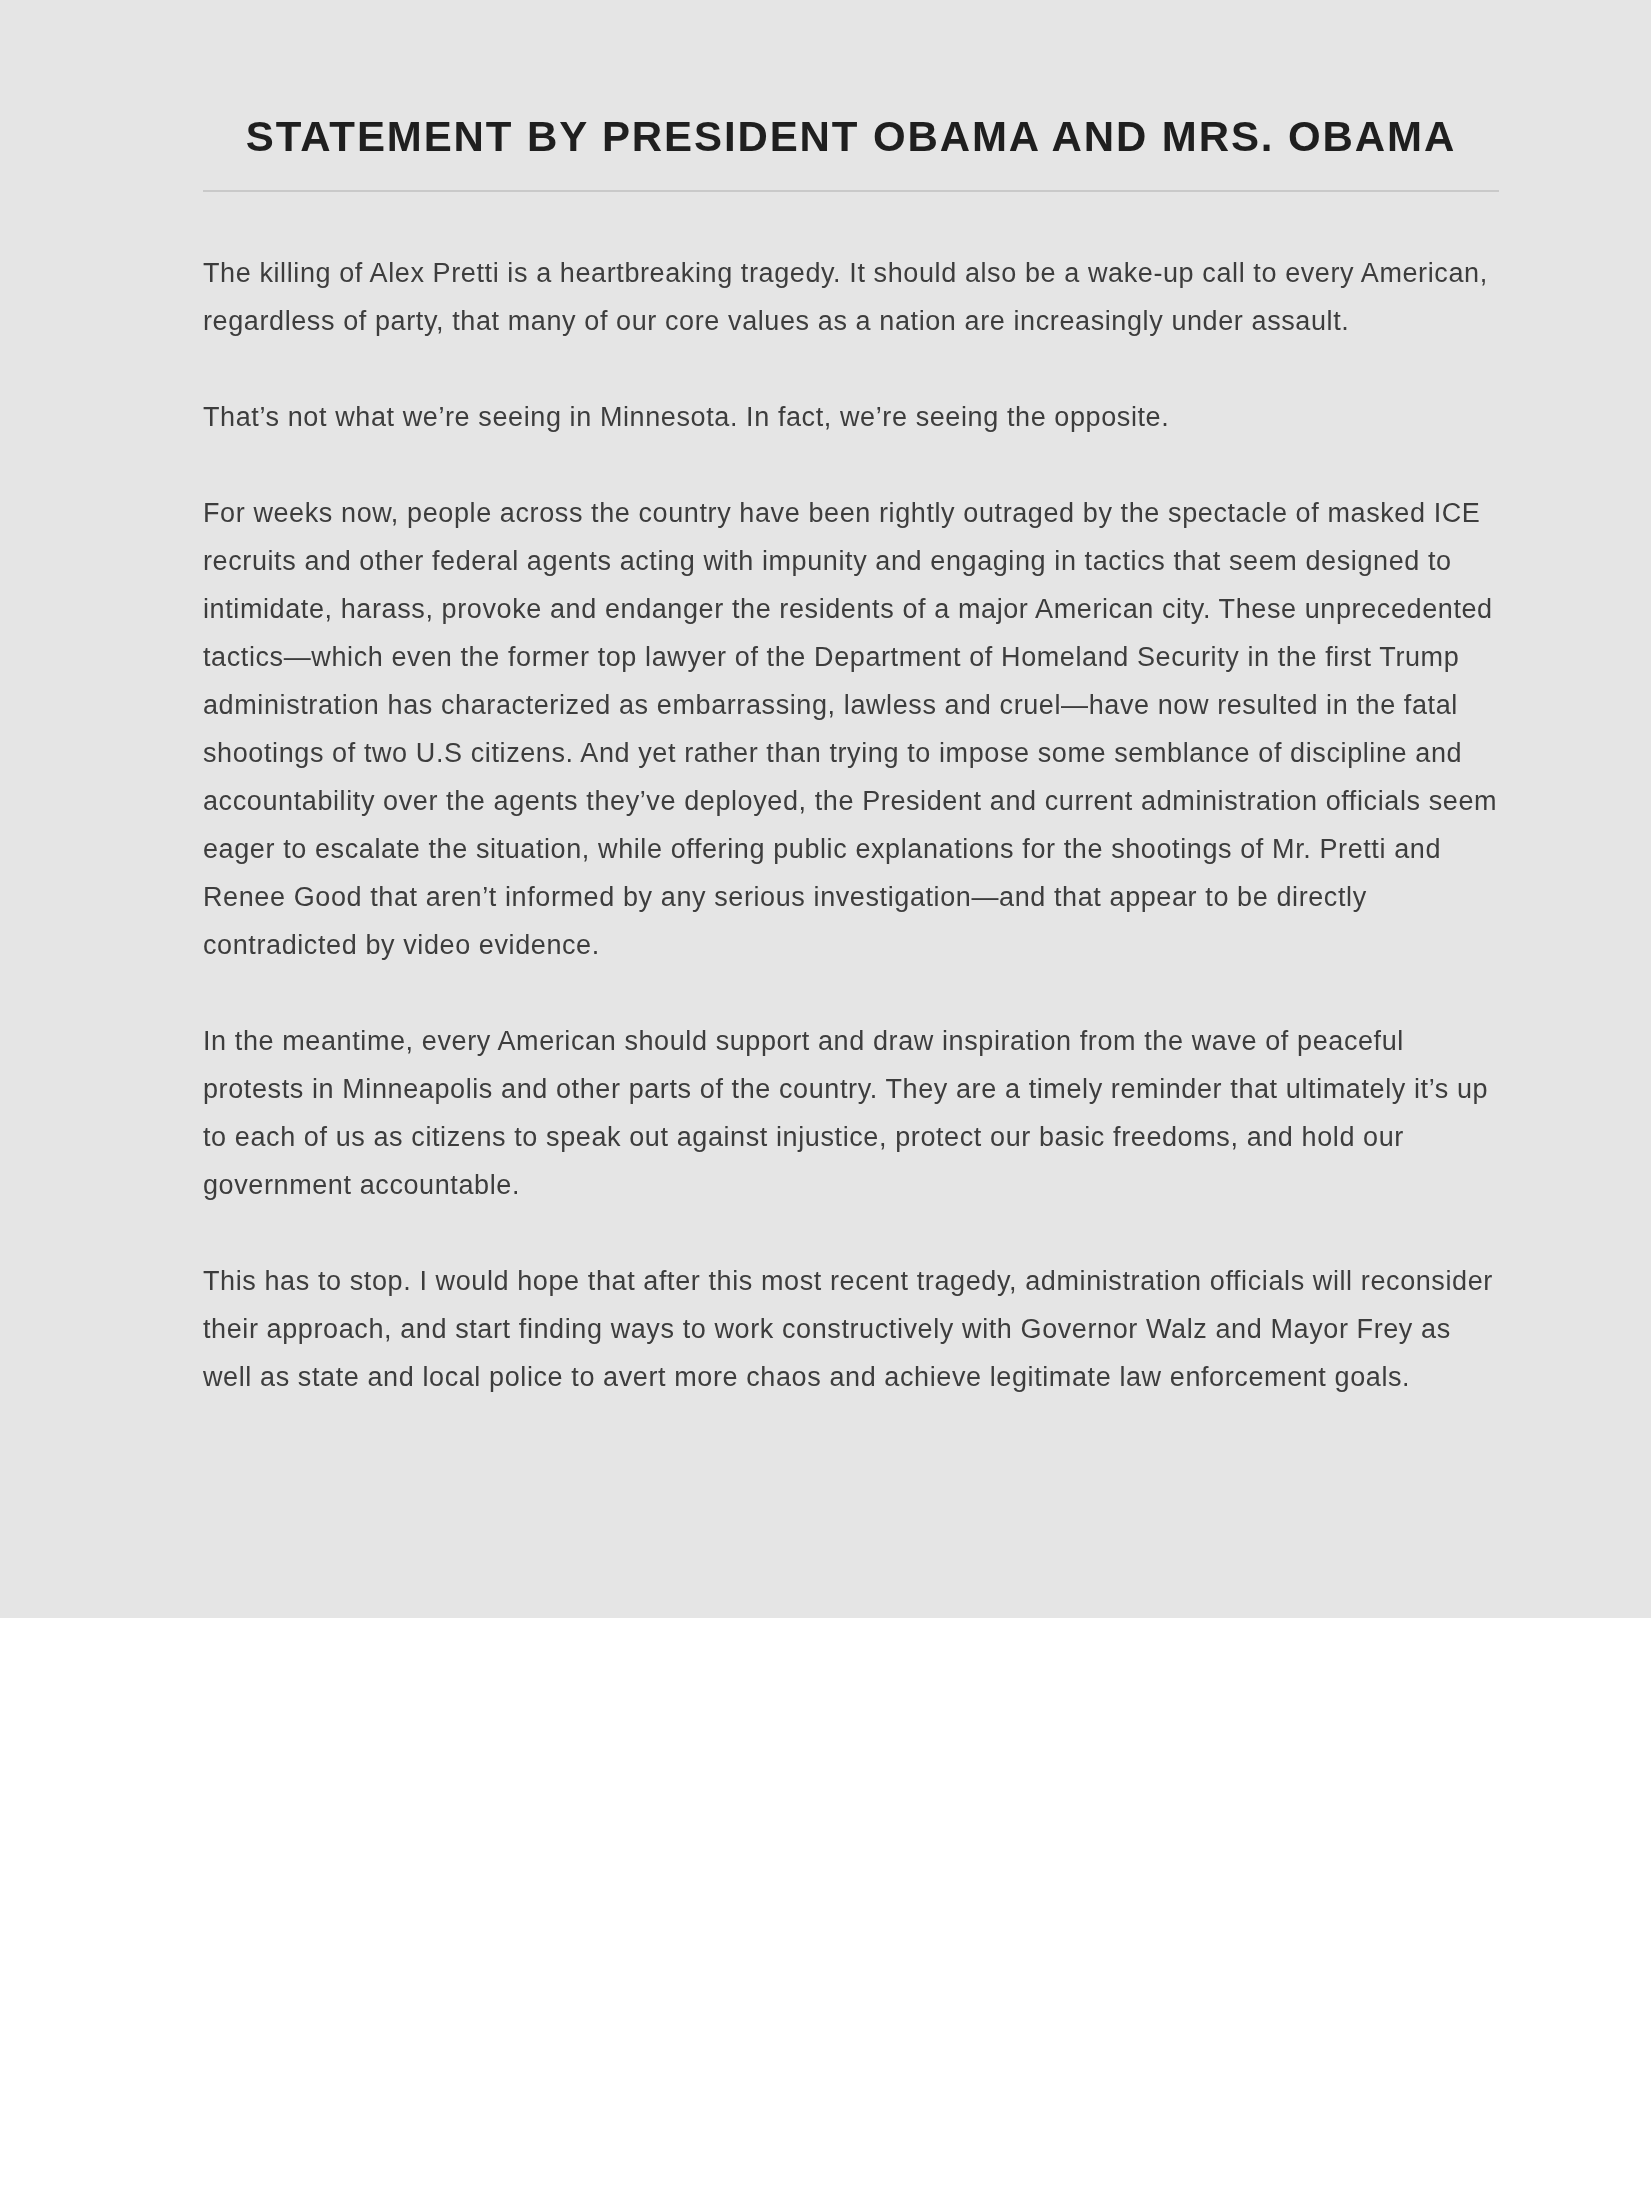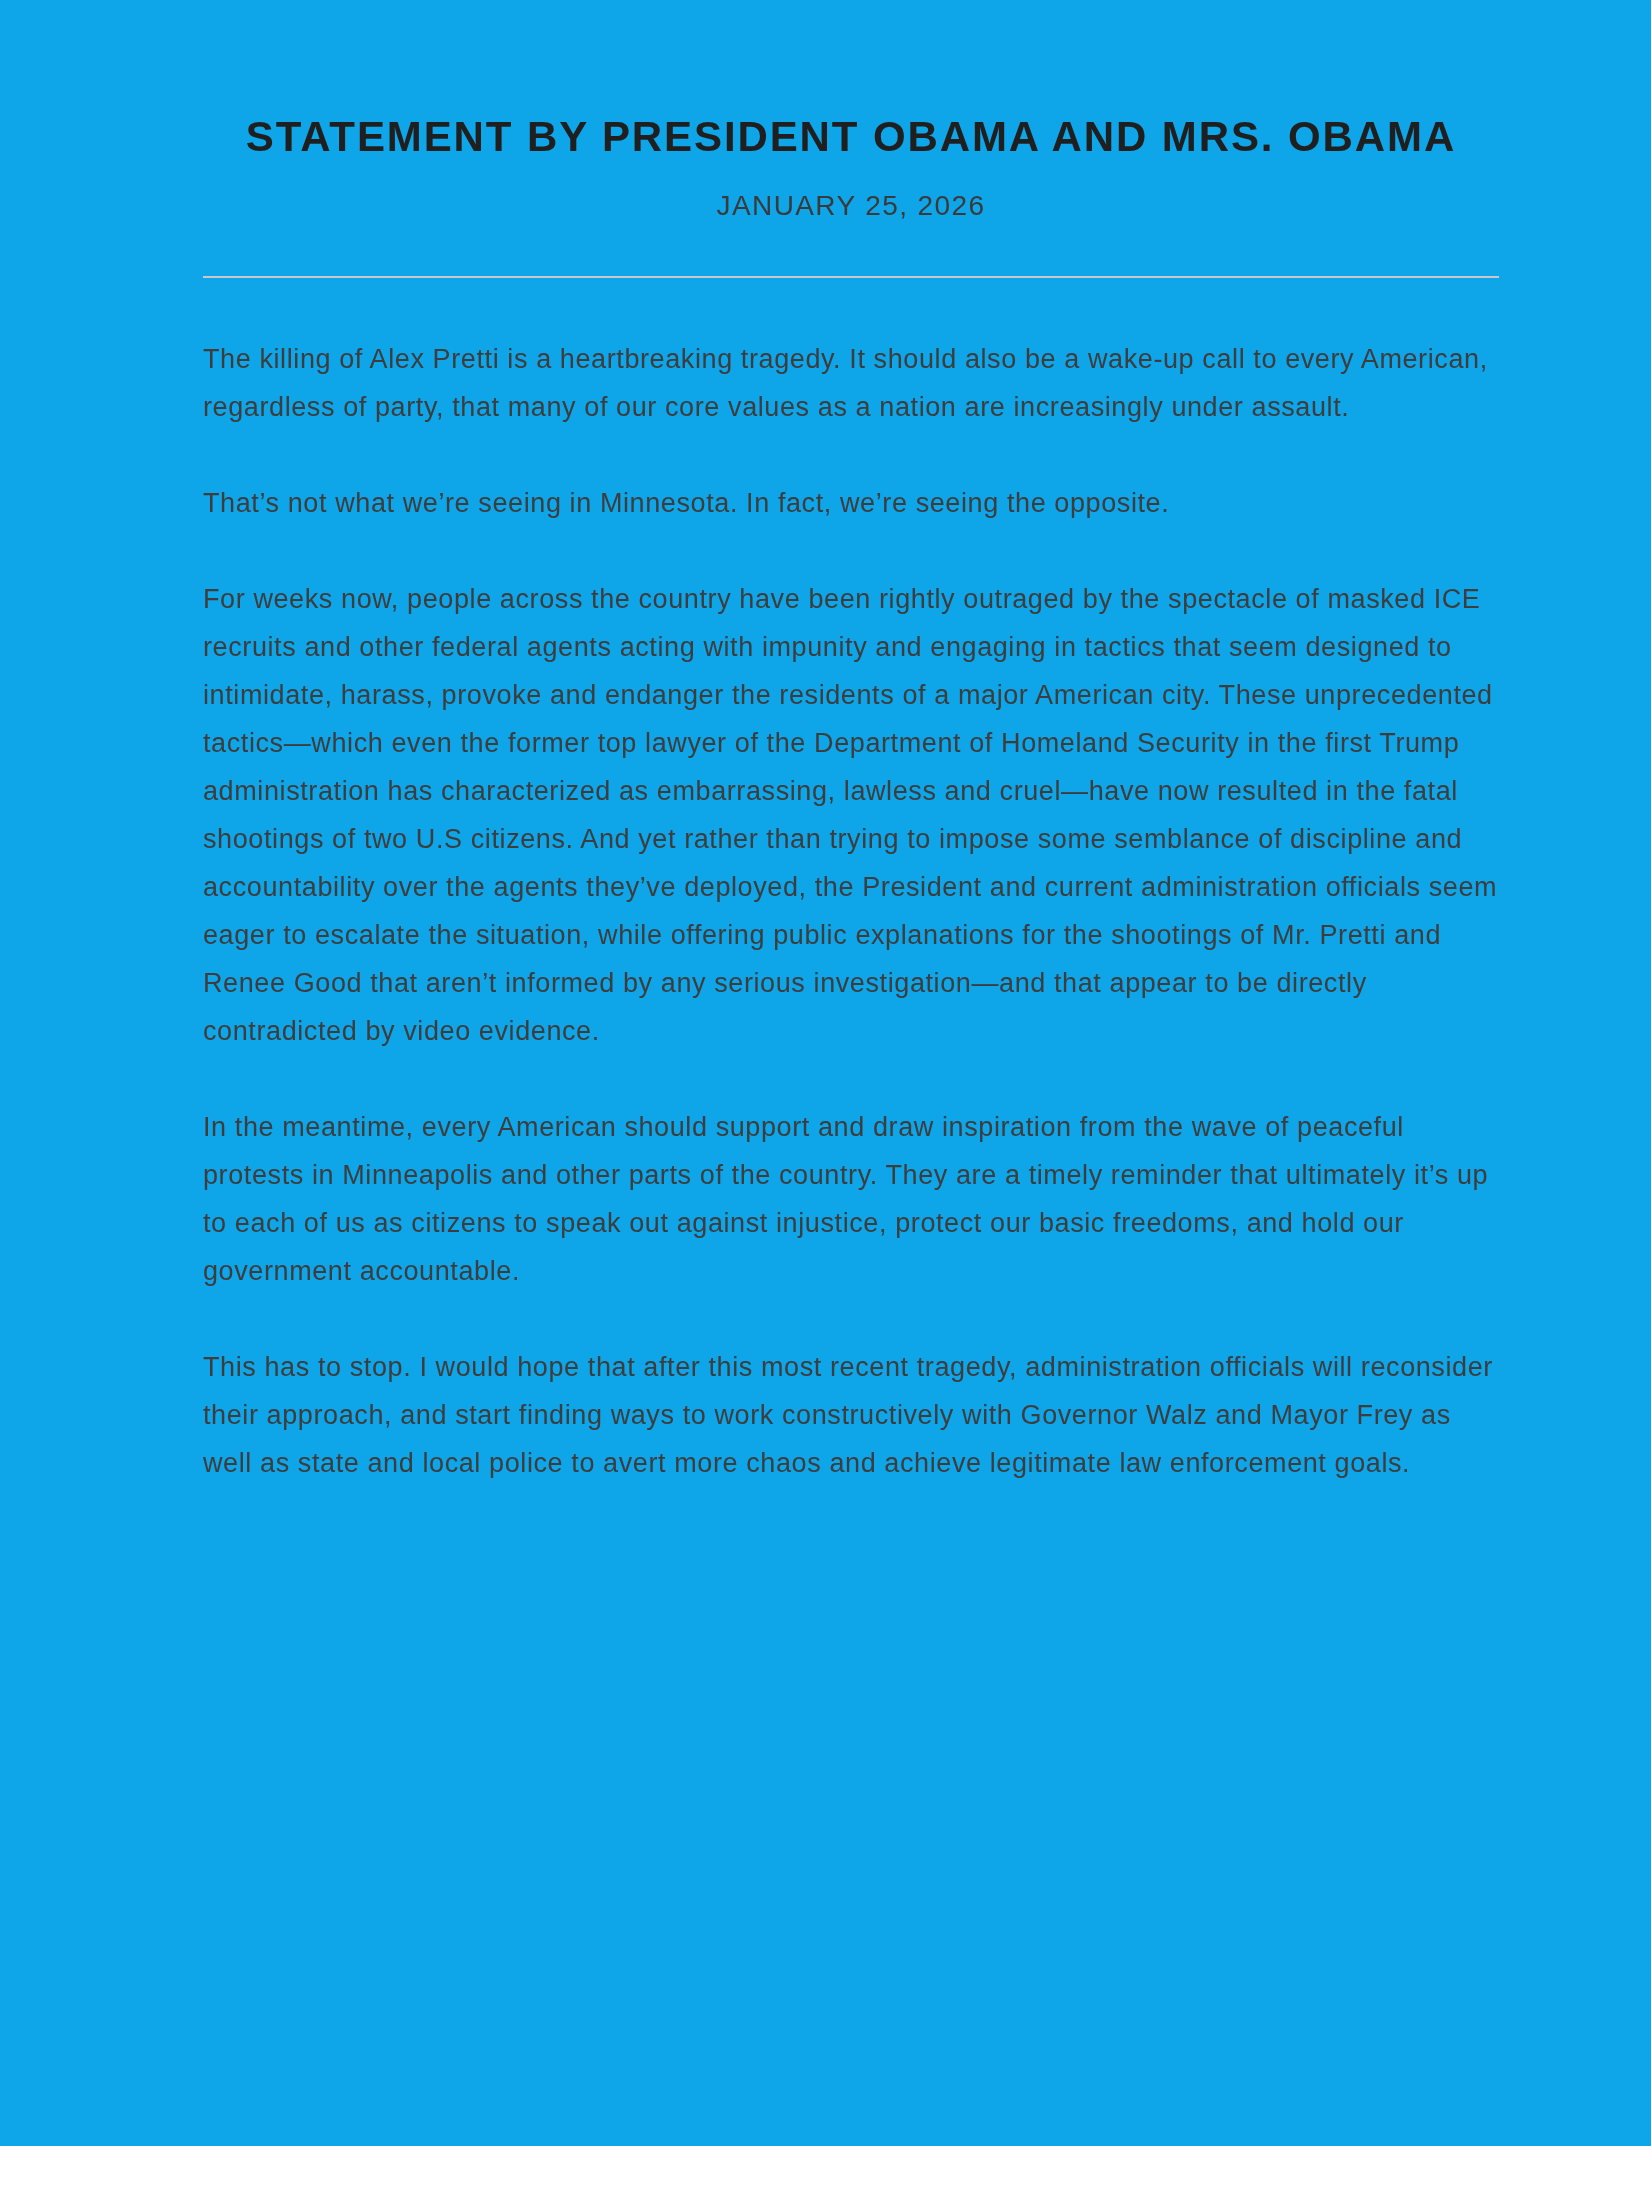--- a/index.html
+++ b/index.html
@@ -2,22 +2,22 @@
 <html><head>
 <meta charset="utf-8">
 <style>
   * { margin: 0; padding: 0; box-sizing: border-box; }
   html, body {
     background: #ffffff;
     font-family: "Liberation Sans", "DejaVu Sans", sans-serif;
   }
   .page {
     width: 1652px;
-    height: 2146px;
-    background: #0ea5e9;
+    height: 1618px;
+    background: #e5e5e5;
     padding: 113px 143px 38px 203px;
     overflow: hidden;
   }
   .content {
     width: 1296px;
   }
   .doc-title {
     text-align: center;
     font-size: 42px;
     font-weight: bold;
@@ -47,21 +47,20 @@
   }
 </style>
 </head>
 <body>
 
 <div class="page">
   <div class="content">
 
     <h1 class="doc-title">STATEMENT BY PRESIDENT OBAMA AND MRS. OBAMA</h1>
 
-    <div class="doc-date">JANUARY 25, 2026</div>
 
     <hr class="divider">
 
     <div>
       <p class="paragraph">The killing of Alex Pretti is a heartbreaking tragedy. It should also be a wake-up call to every American, regardless of party, that many of our core values as a nation are increasingly under assault.</p>
       <p class="paragraph">That’s not what we’re seeing in Minnesota. In fact, we’re seeing the opposite.</p>
       <p class="paragraph">For weeks now, people across the country have been rightly outraged by the spectacle of masked ICE recruits and other federal agents acting with impunity and engaging in tactics that seem designed to intimidate, harass, provoke and endanger the residents of a major American city. These unprecedented tactics—which even the former top lawyer of the Department of Homeland Security in the first Trump administration has characterized as embarrassing, lawless and cruel—have now resulted in the fatal shootings of two U.S citizens. And yet rather than trying to impose some semblance of discipline and accountability over the agents they’ve deployed, the President and current administration officials seem eager to escalate the situation, while offering public explanations for the shootings of Mr. Pretti and Renee Good that aren’t informed by any serious investigation—and that appear to be directly contradicted by video evidence.</p>
       <p class="paragraph">In the meantime, every American should support and draw inspiration from the wave of peaceful protests in Minneapolis and other parts of the country. They are a timely reminder that ultimately it’s up to each of us as citizens to speak out against injustice, protect our basic freedoms, and hold our government accountable.</p>
       <p class="paragraph">This has to stop. I would hope that after this most recent tragedy, administration officials will reconsider their approach, and start finding ways to work constructively with Governor Walz and Mayor Frey as well as state and local police to avert more chaos and achieve legitimate law enforcement goals.</p>
     </div>

